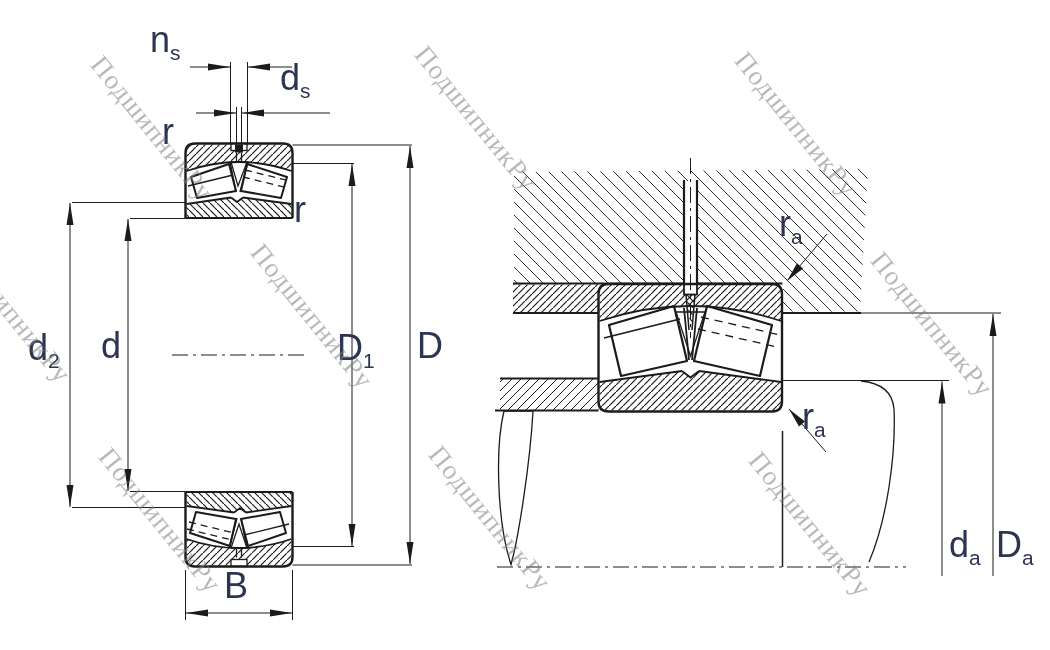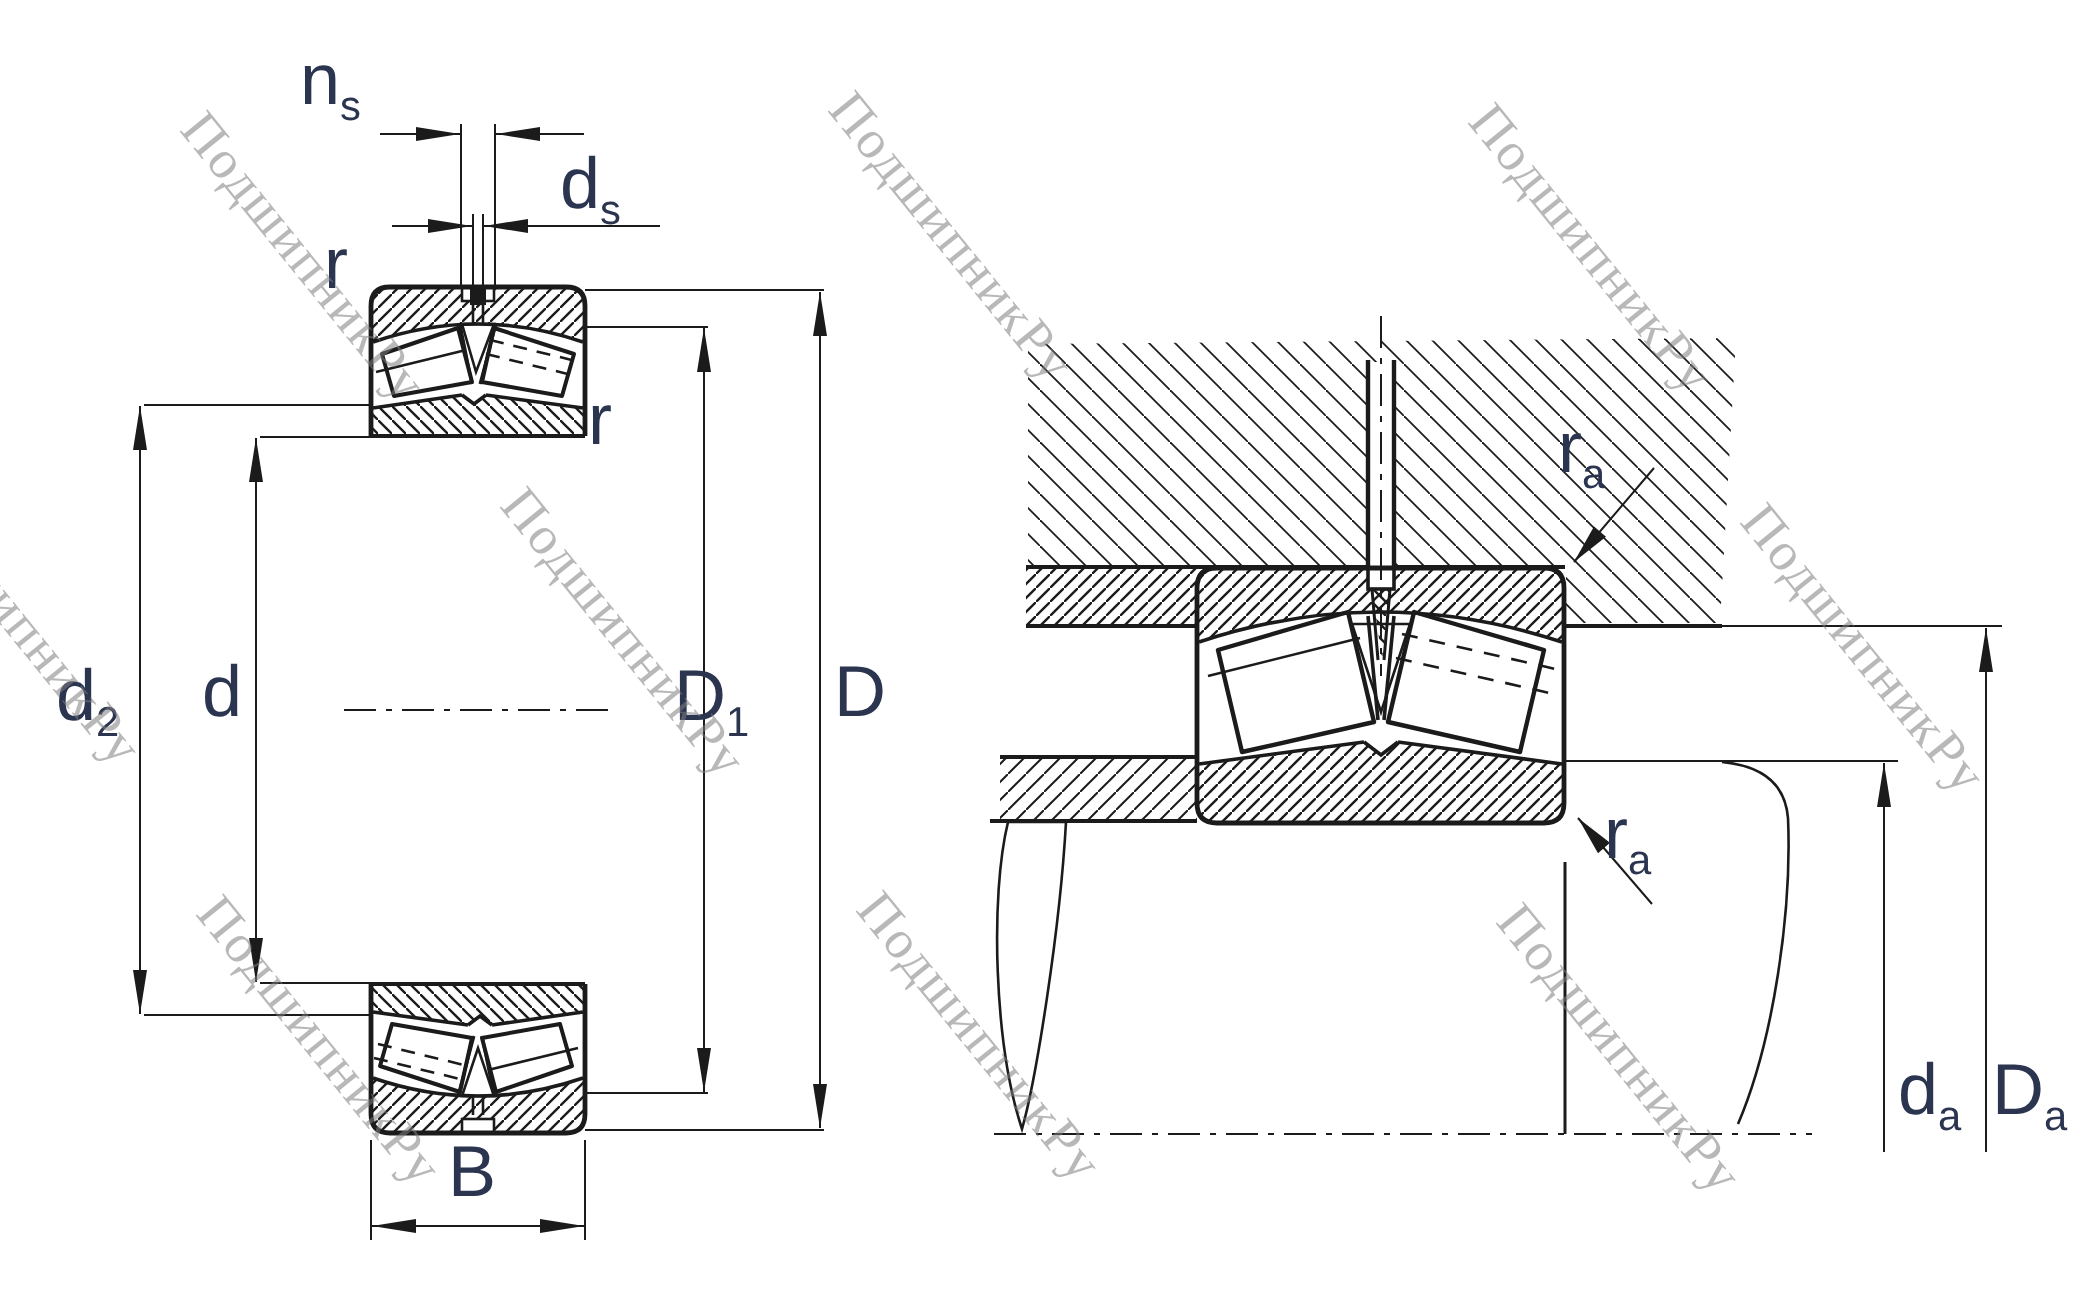--- a/index.html
+++ b/index.html
@@ -190,21 +190,21 @@
       <polygon class="fil" points="942,381.5 938.5,403.5 945.5,403.5"></polygon>
 
       <path class="ln w1" d="M861,313 H1001"></path>
       <path class="ln w1" d="M993,314 V576"></path>
       <polygon class="fil" points="993,314 989.5,336 996.5,336"></polygon>
     </g>
   </g>
 </svg>
 
 <div class="dim-label" style="left:150px;top:22px"><span>n</span><sub>s</sub></div>
-<div class="dim-label" style="left:280px;top:74px"><span>d</span><sub>s</sub></div>
+<div class="dim-label" style="left:280px;top:60px"><span>d</span><sub>s</sub></div>
 <div class="dim-label" style="left:162px;top:114px"><span>r</span><sub></sub></div>
 <div class="dim-label" style="left:294px;top:192px"><span>r</span><sub></sub></div>
 <div class="dim-label" style="left:28px;top:330px"><span>d</span><sub>2</sub></div>
 <div class="dim-label" style="left:101px;top:328px"><span>d</span><sub></sub></div>
 <div class="dim-label" style="left:337px;top:330px"><span>D</span><sub>1</sub></div>
 <div class="dim-label" style="left:417px;top:328px"><span>D</span><sub></sub></div>
 <div class="dim-label" style="left:224px;top:568px"><span>B</span><sub></sub></div>
 <div class="dim-label" style="left:779px;top:206px"><span>r</span><sub>a</sub></div>
 <div class="dim-label" style="left:802px;top:399px"><span>r</span><sub>a</sub></div>
 <div class="dim-label" style="left:949px;top:527px"><span>d</span><sub>a</sub></div>

